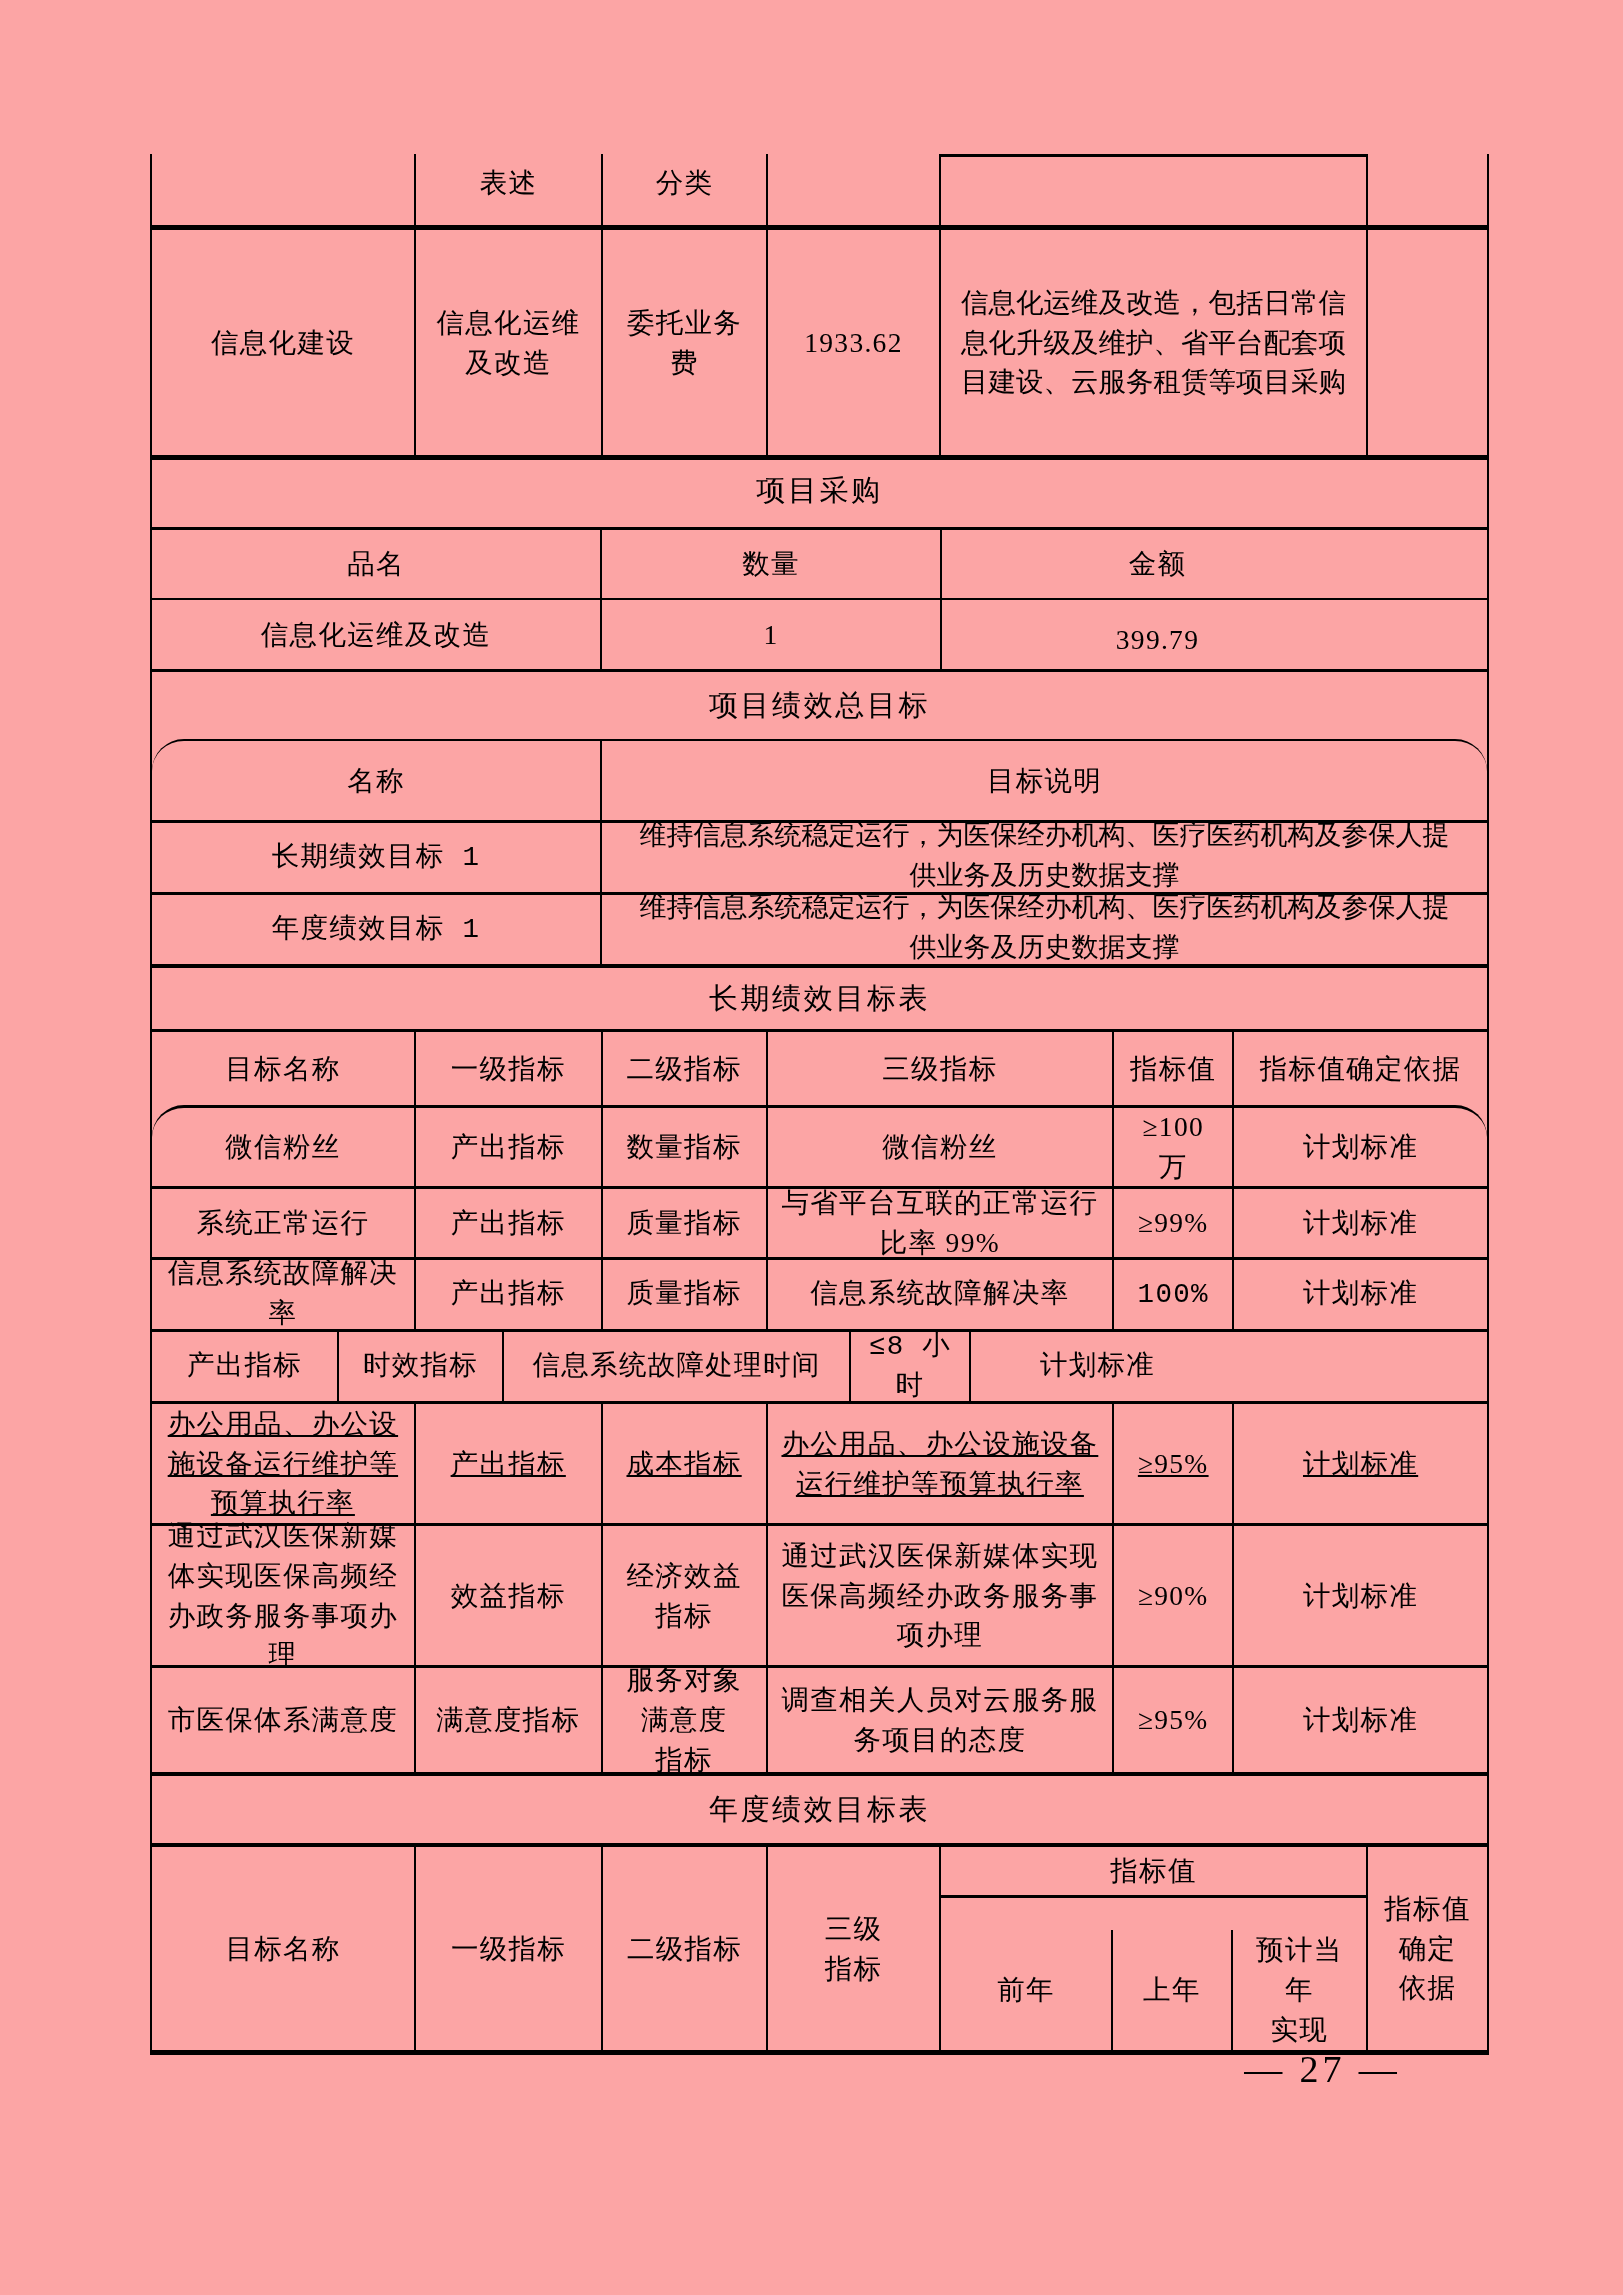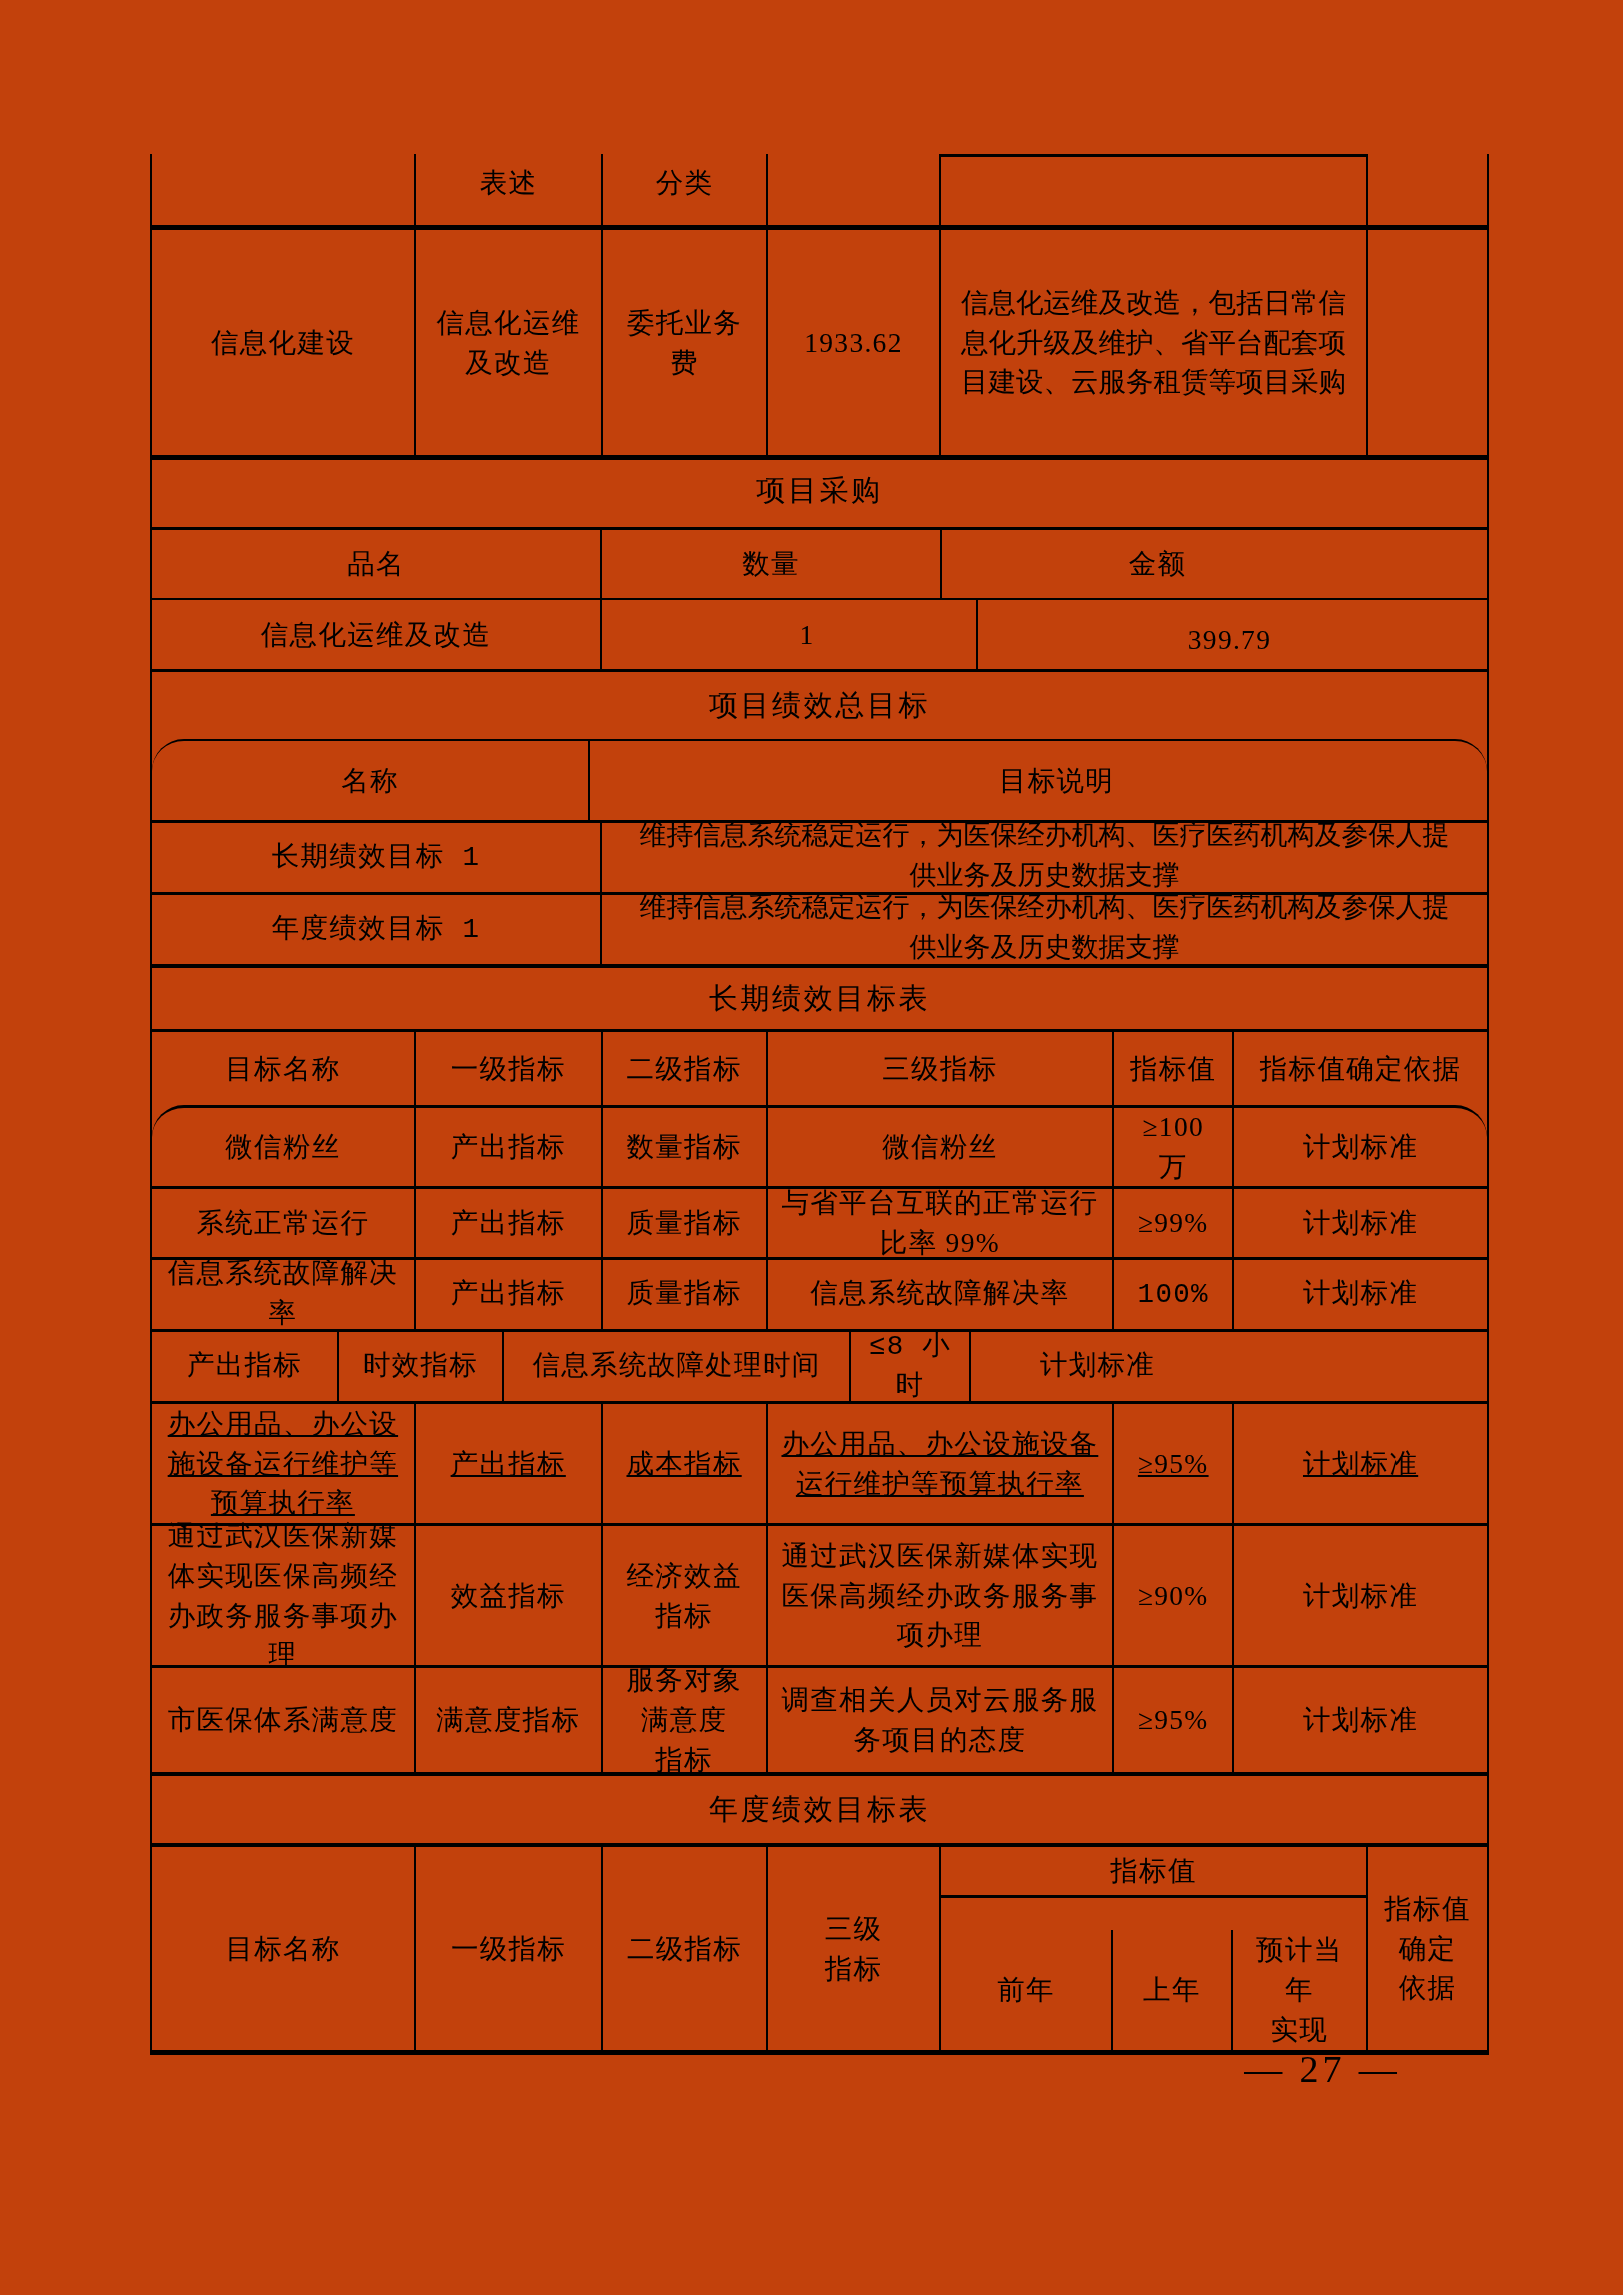--- a/index.html
+++ b/index.html
@@ -1,21 +1,21 @@
 <!DOCTYPE html>
 <html style="font-size:10.5px"><head>
 <meta charset="utf-8">
 <style>
   html,body{margin:0;padding:0;background:#888;}
-  .page{position:relative;width:1623px;height:2295px;background:#c2410c;
+  .page{position:relative;width:1623px;height:2295px;background:#fca5a5;
         font-family:"Liberation Serif","DejaVu Serif",serif;color:#000;overflow:hidden;}
   .tbl{position:absolute;left:150px;top:154px;width:1339px;box-sizing:border-box;
        border-left:2px solid #000;border-right:2px solid #000;border-bottom:5.2px solid #000;}
   .r{display:flex;width:1335px;box-sizing:border-box;}
-  .bt3{border-top:2px solid #000;gap:36px;}
+  .bt3{border-top:2px solid #000;}
   .bt5{border-top:3.3px solid #000;}
   .bt6{border-top:3.9px solid #000;}
   .bt7{border-top:4.6px solid #000;}
   .bt8{border-top:5.2px solid #000;}
   .c{box-sizing:border-box;border-right:2px solid #000;display:flex;align-items:center;
      justify-content:center;text-align:center;font-size:27.5px;line-height:1.45;
      letter-spacing:1.3px;padding:0 9.2px;}
   .nr{border-right:none;}
   .preline{white-space:pre-line;}
   .title{font-size:29px;letter-spacing:2.6px;}

